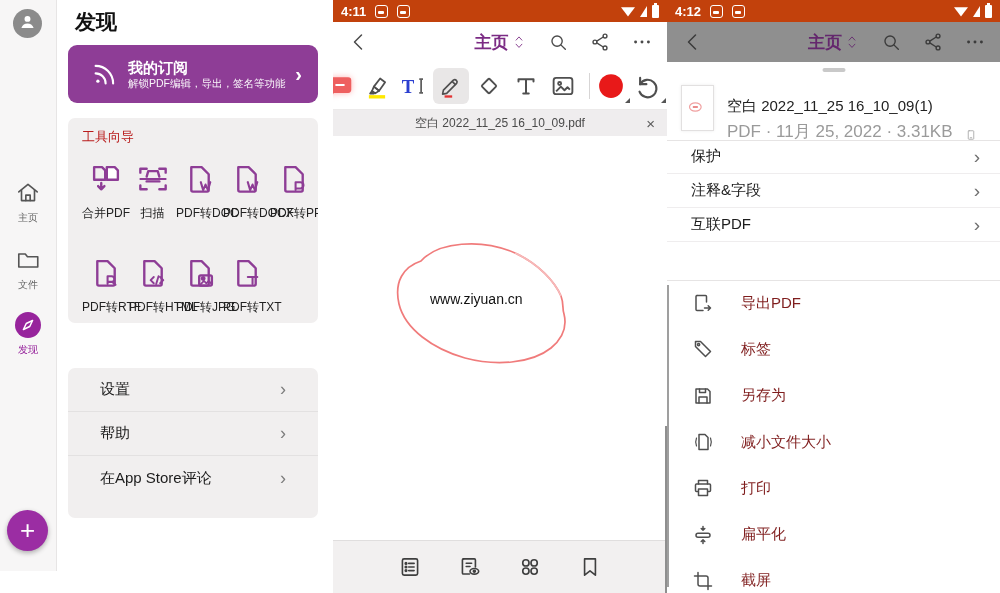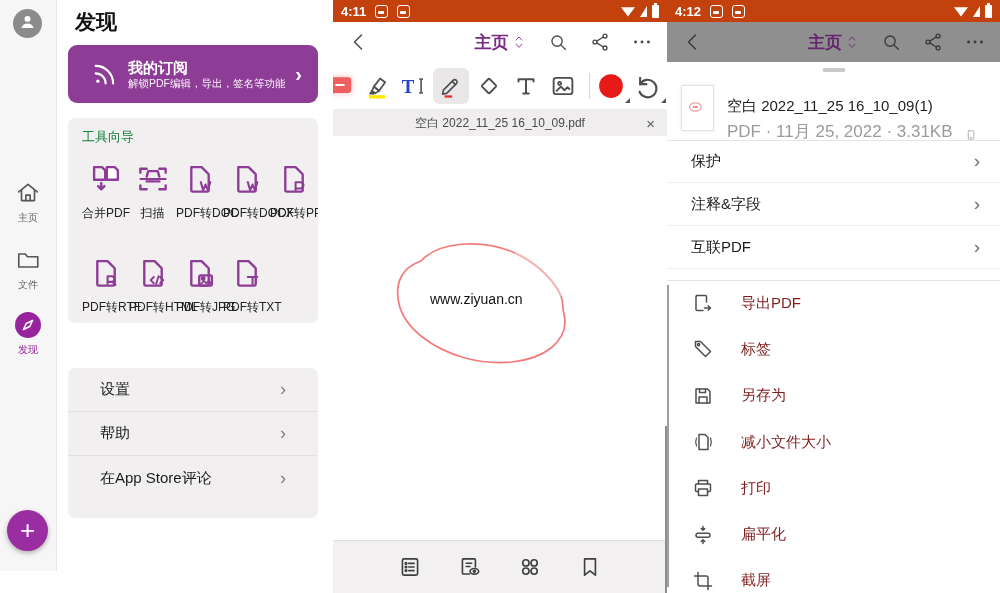--- a/index.html
+++ b/index.html
@@ -47,21 +47,21 @@
   .l-title { position:absolute; top:8px; left:18px; font-size:21px; font-weight:bold; color:#111; }
   .banner { position:absolute; top:45px; left:11px; right:15px; height:58px;
     background:#8e3d96; border-radius:9px; color:#fff; display:flex; align-items:center; padding:0 10px; }
   .banner .b-ic { width:30px; height:30px; margin:0 8px 0 12px; flex:none; }
   .banner .b-txt { flex:1; min-width:0; }
   .banner .b-title { font-size:15px; font-weight:bold; line-height:17px; }
   .banner .b-sub { font-size:10.5px; line-height:13px; opacity:.95; }
   .banner .b-chev { font-size:20px; font-weight:bold; margin:0 6px; }
   .card { position:absolute; left:11px; right:15px; background:#f1efef; border-radius:7px; }
   .tools-card { top:118px; height:205px; overflow:hidden; padding:10px 0 0 14px; }
-  .tools-label { font-size:13px; color:#15803d; margin-bottom:14px; }
+  .tools-label { font-size:13px; color:#b91c1c; margin-bottom:14px; }
   .tool-row { display:flex; margin-bottom:12px; }
   .tool { width:47px; flex:none; text-align:center; }
   .tool .t-ic { display:inline-flex; width:38px; height:38px; color:#8e3d96; }
   .tool .t-lbl { display:block; font-size:12px; color:#222; white-space:nowrap; margin-top:3px; }
   .settings-card { top:368px; height:150px; }
   .set-row { height:44px; display:flex; align-items:center; padding:0 32px;
     font-size:15px; color:#1c1c1c; border-bottom:1px solid #e3e1e1; }
   .set-row:last-child { border-bottom:none; }
   .set-row .chev { margin-left:auto; color:#7d7d7d; font-size:18px; }
 
@@ -104,21 +104,21 @@
   .file-row { position:absolute; top:20px; left:0; right:0; height:56px; display:flex; padding:0 14px; }
   .thumb { width:33px; height:46px; background:#fff; border:1px solid #e2e0e0;
     box-shadow:0 0 3px rgba(0,0,0,.08); position:relative; flex:none; margin-top:3px; }
   .thumb svg { position:absolute; left:5px; top:14px; width:20px; height:14px; }
   .file-info { margin-left:13px; padding-top:6px; min-width:0;margin-top:9px; }
   .file-name { font-size:15px; font-weight:500; color:#222; white-space:nowrap; }
   .file-meta { font-size:17px; color:#9a9a9a; margin-top:4px; display:flex; align-items:center; gap:12px; }
   .file-meta .dev-ic { width:12px; height:12px; color:#9a9a9a; }
   .sheet-div { position:absolute; left:0; right:0; height:1px; background:#e6e4e4; }
   .link-rows { position:absolute; top:78px; left:0; right:0; }
-  .link-row { height:43px; display:flex; align-items:center; padding:0 20px 0 24px;
+  .link-row { height:34px; display:flex; align-items:center; padding:0 20px 0 24px;
     font-size:15px; color:#1c1c1c; border-bottom:1px solid #efedee; }
   .link-row .chev { margin-left:auto; color:#6f6f6f; font-size:19px; }
   .menu-rows { position:absolute; top:218px; left:0; right:0; }
   .menu-row { height:46.3px; display:flex; align-items:center; padding-left:24px; font-size:15px; color:#7f1d1d; }
   .menu-row .m-ic { width:24px; height:24px; color:#4f4f4f; flex:none; }
   .menu-row .m-lbl { margin-left:26px; }
   .edge-strip { position:absolute; left:0; top:223px; width:2px; height:302px; background:rgba(80,80,80,.55); }
 </style>
 </head>
 <body>

